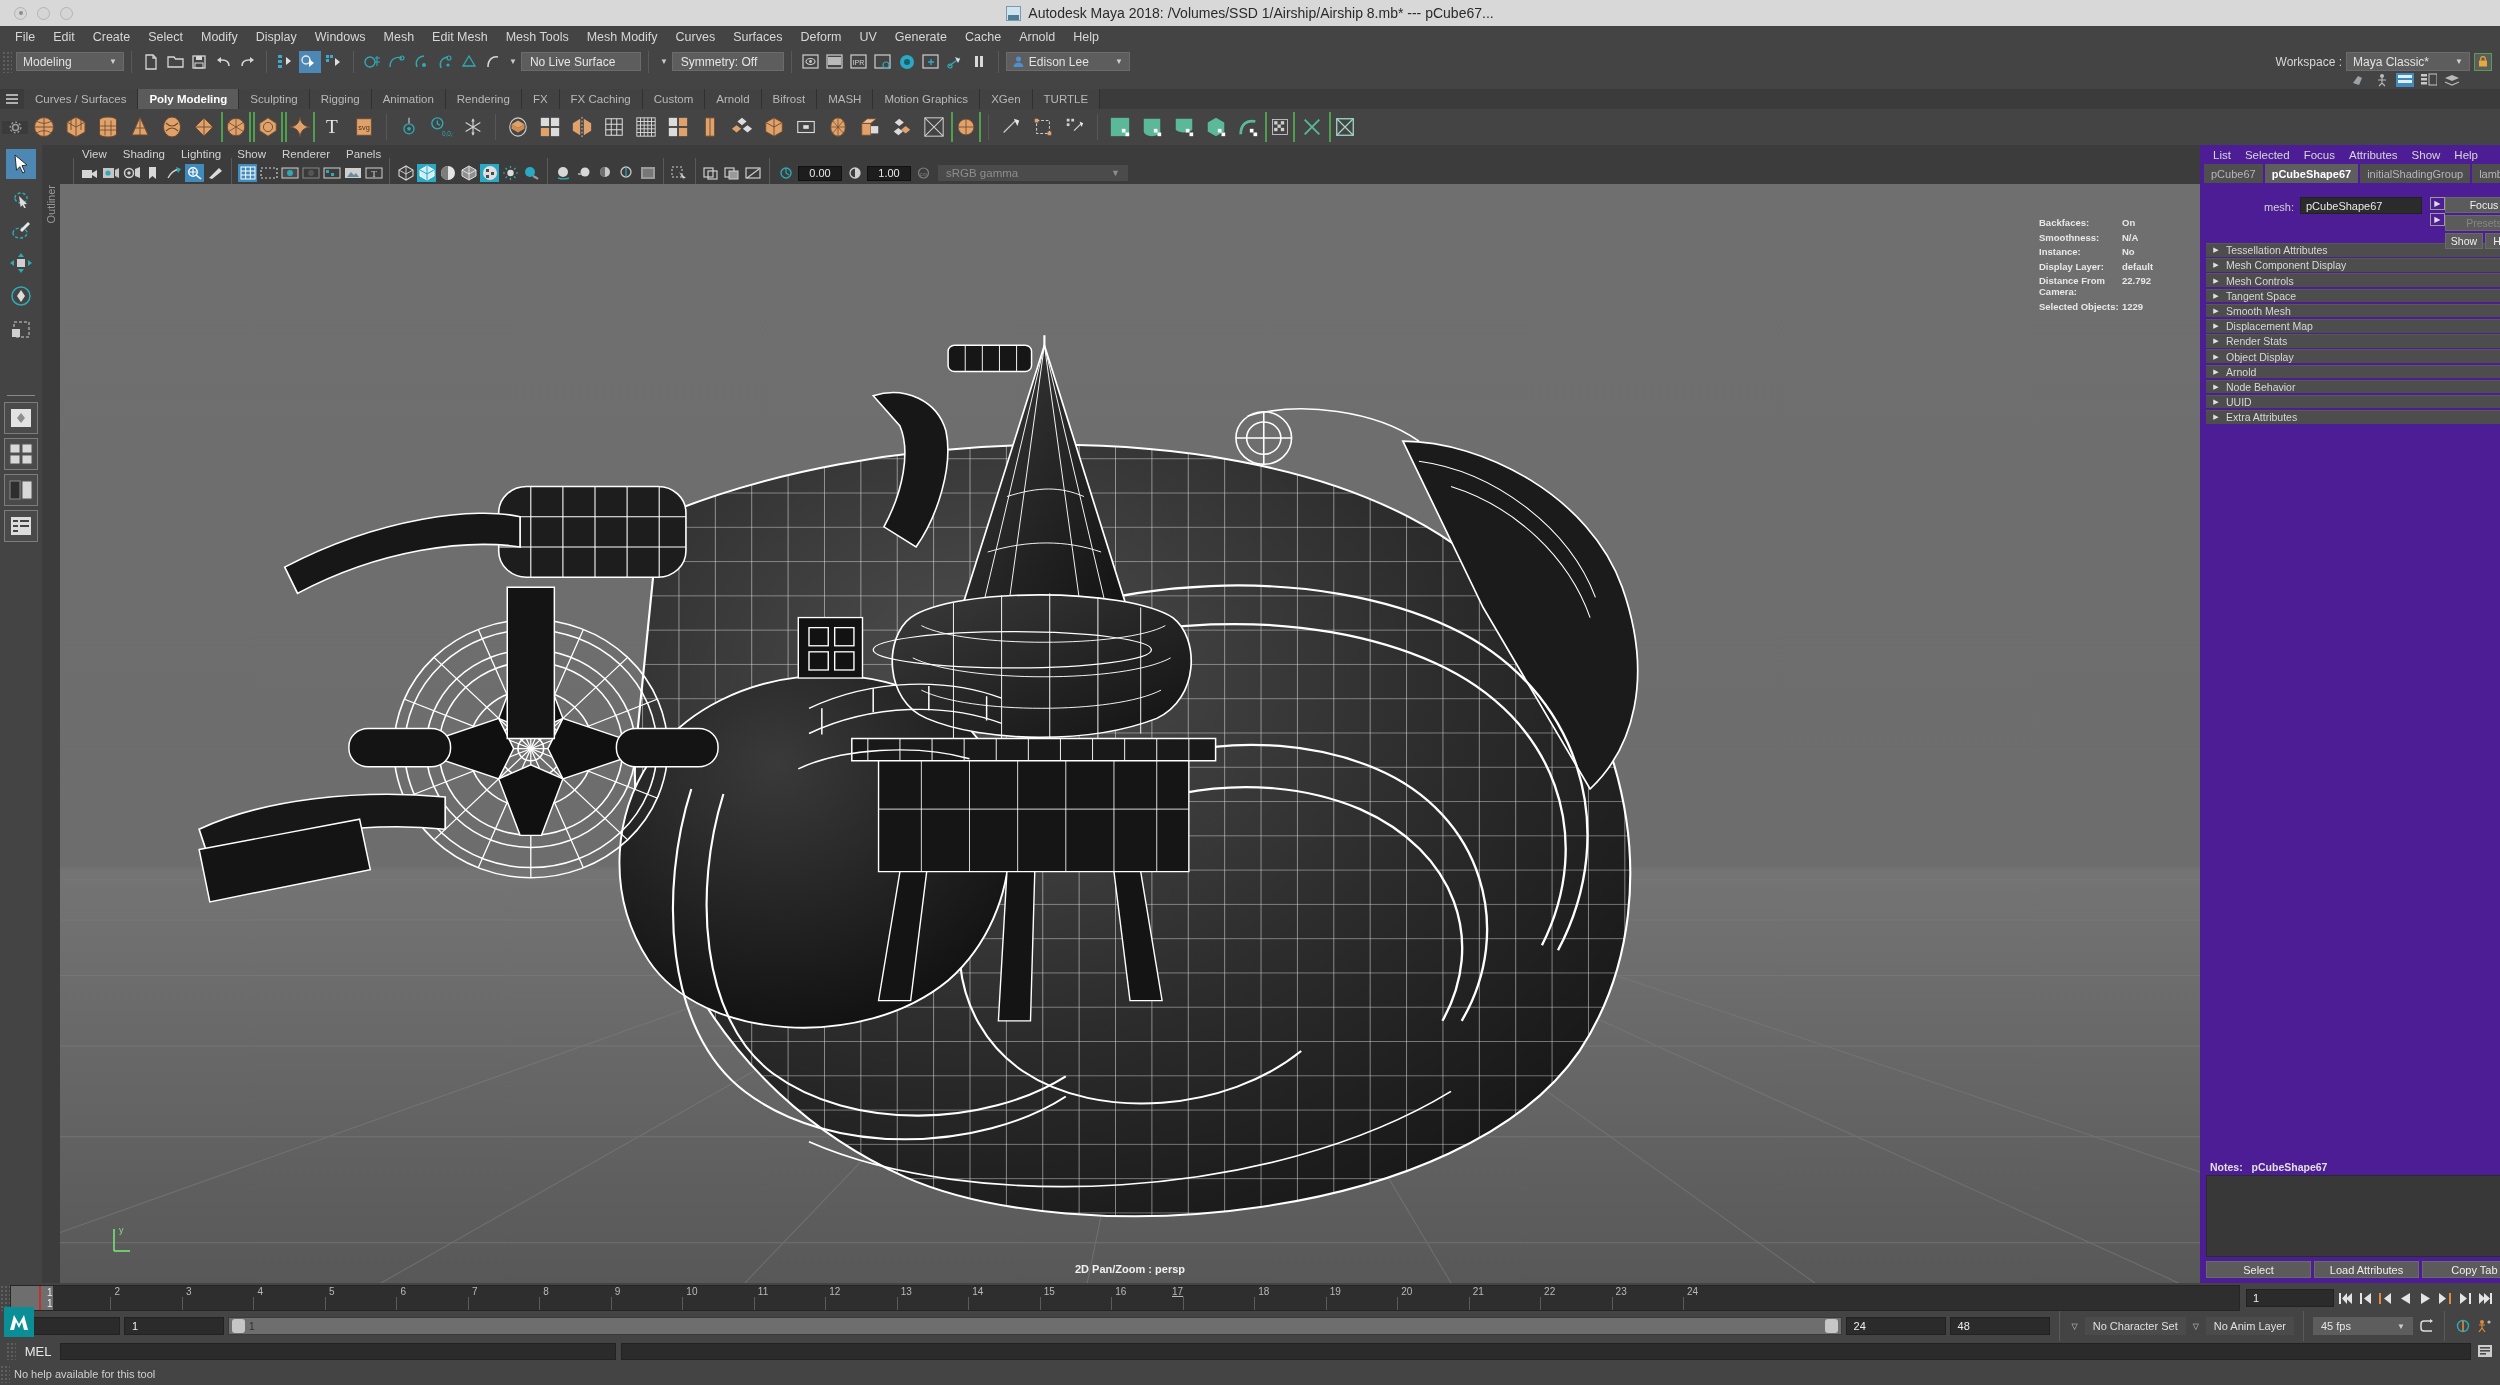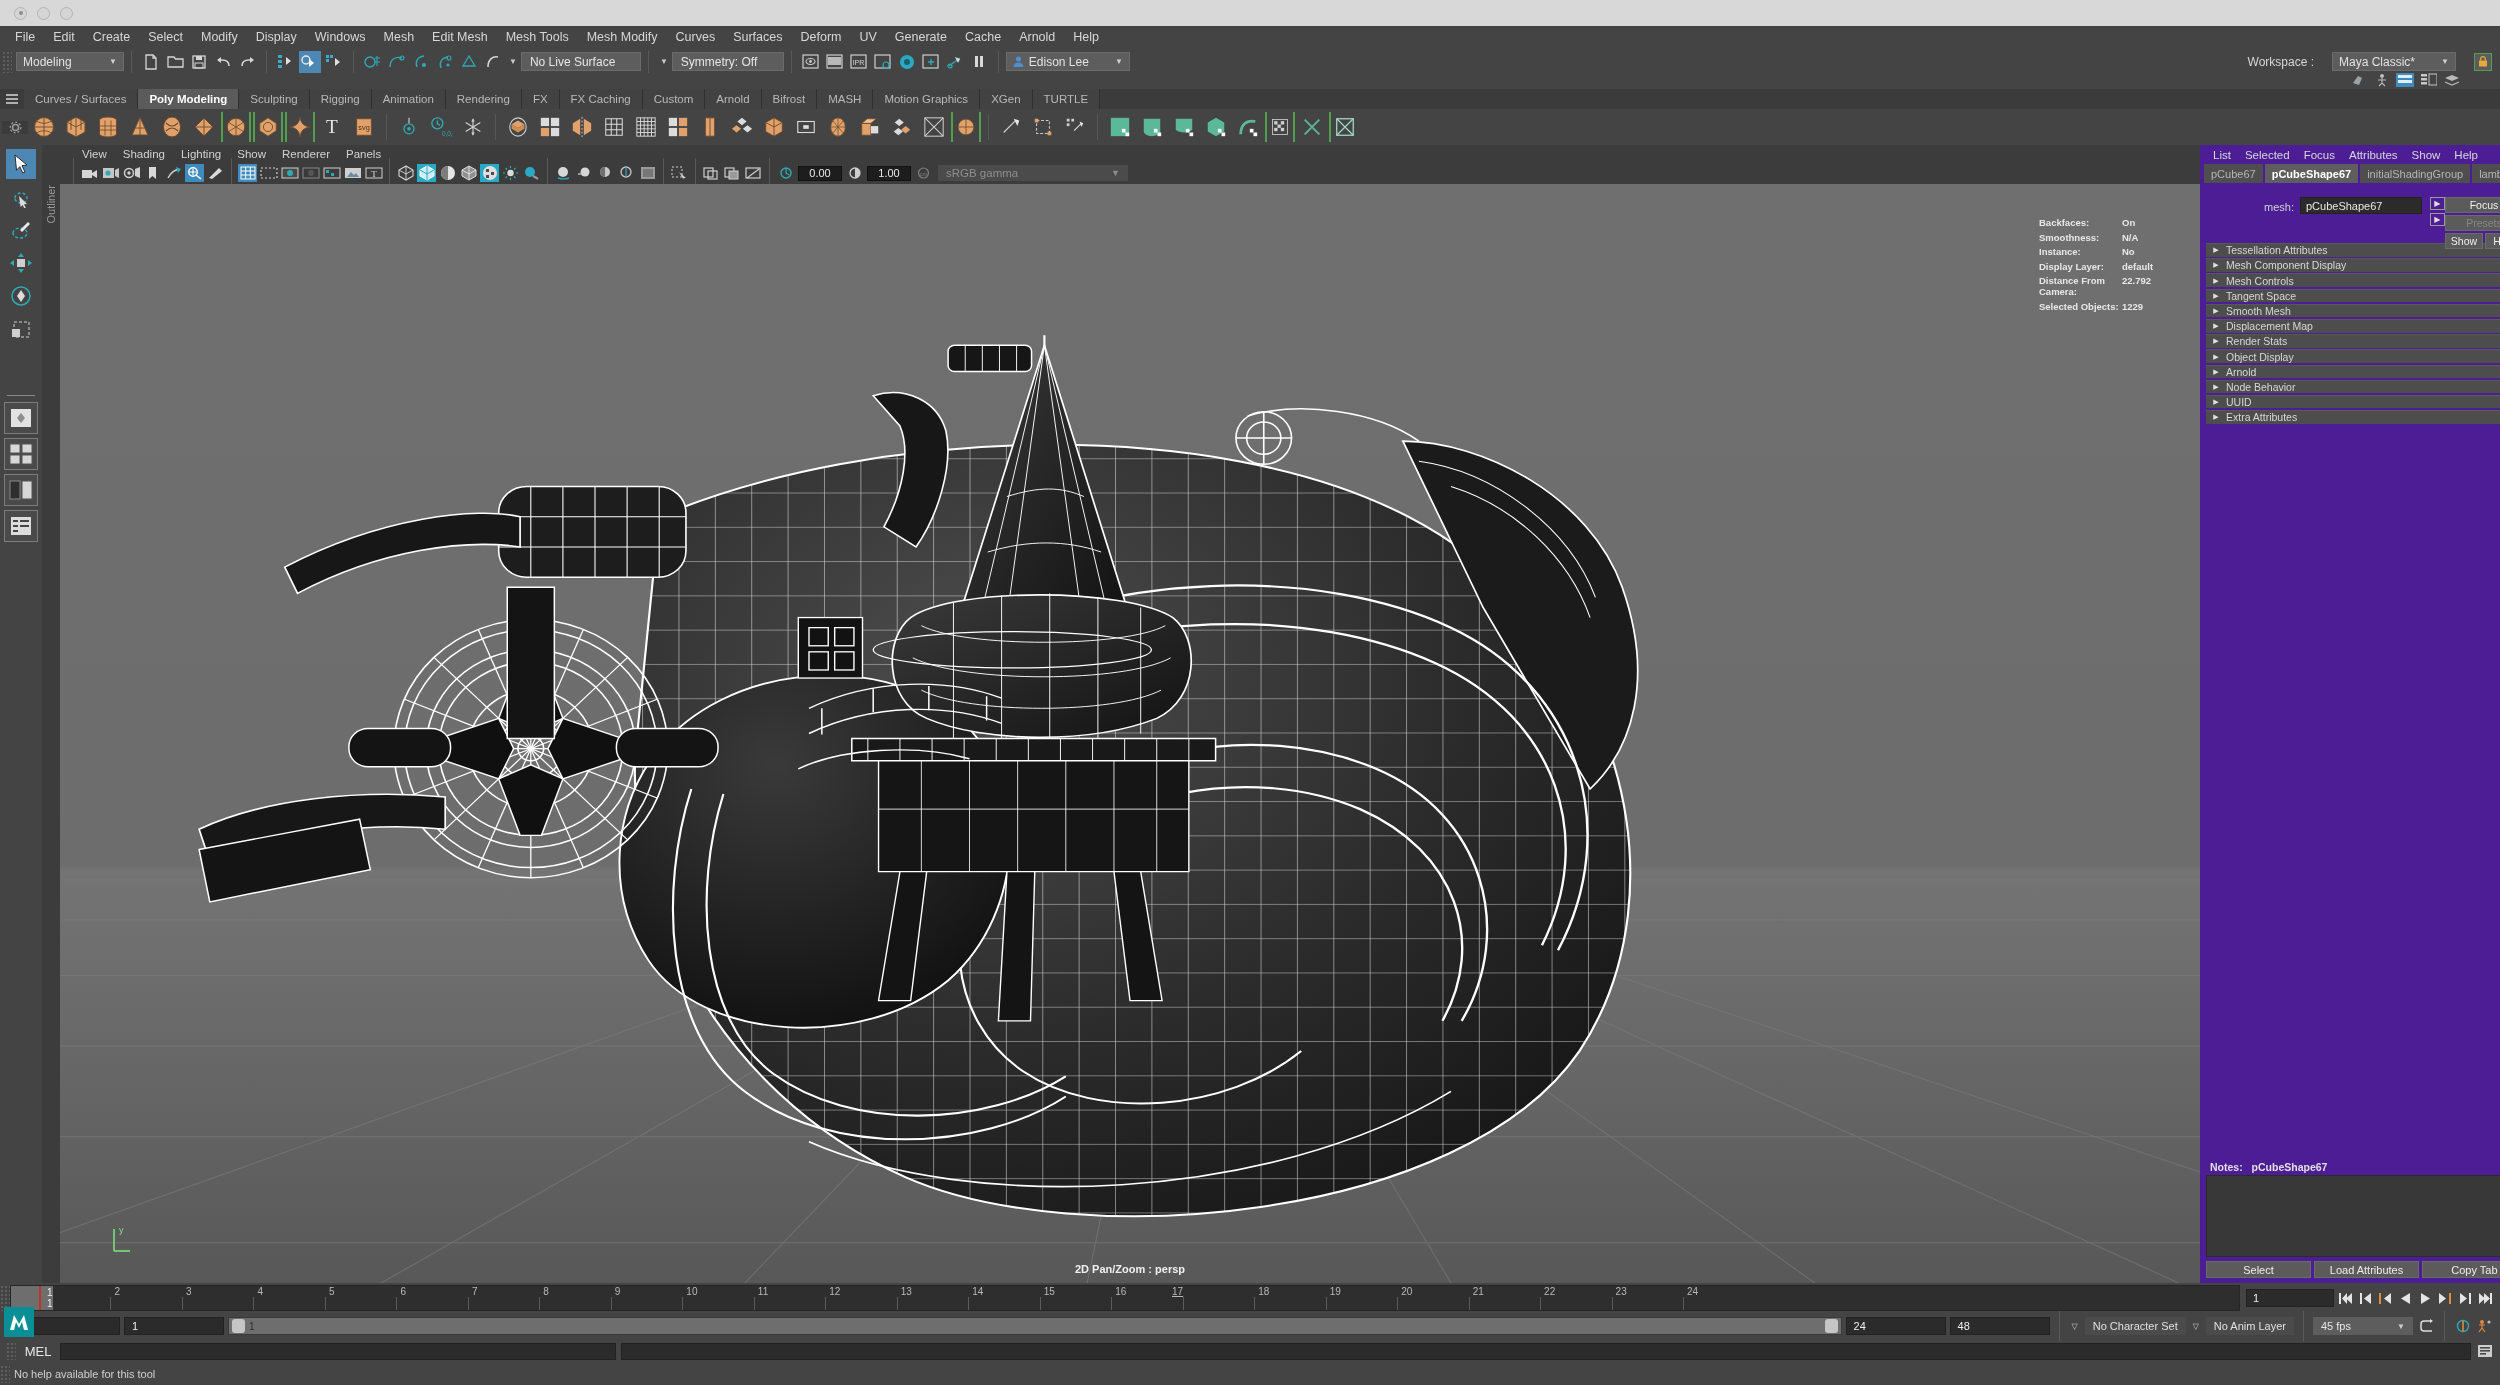--- a/index.html
+++ b/index.html
@@ -40,21 +40,21 @@
            height:19px; display:flex; align-items:center;
            padding:0 6px; min-width:96px; border:1px solid #6b6b6b;}
   .combo .arrow{ margin-left:auto; font-size:8px; color:#cfcfcf;}
   .field { background:#5d5d5d; color:#e6e6e6; font-size:12px; height:19px;
            display:flex;align-items:center;padding:0 8px;border:1px solid #6b6b6b;}
   .tbtn { width:22px;height:22px; display:flex;align-items:center;justify-content:center;
           margin:0 1px; }
   .tbtn.sel { background:#4d88b5; }
   .tbtn svg{ display:block; }
   .smallarrow{font-size:8px;color:#c9c9c9;margin:0 4px;}
-  #wsarea{ margin-left:auto; display:flex; align-items:center; padding-right:8px; gap:18px;}
+  #wsarea{ margin-left:auto; display:flex; align-items:center; padding-right:8px; gap:4px;}
   #wsarea .lbl{ font-size:12px;color:#d7d7d7;}
   .lockbtn{width:18px;height:18px;border:1px solid #53a053;background:#5c5c5c;
            display:flex;align-items:center;justify-content:center;}
 
   
   #shelftabs{ height:20px; background:#3b3b3b; display:flex; align-items:stretch;}
   .shtab{ font-size:11.5px; color:#b9b9b9; padding:0 11px; display:flex;align-items:center;
           border-right:1px solid #303030; background:#424242;}
   .shtab.active{ background:#5b5b5b; color:#ffffff; font-weight:bold;}
   .shelfmenu{ width:24px; background:#3b3b3b; display:flex;align-items:center;justify-content:center;}
@@ -178,20 +178,23 @@
   #helpline .ht{ font-size:11px;color:#d0d0d0;}
 </style>
 </head>
 <body>
 
 <div id="macbar">
   <div class="traffic">
     <div class="tl dot"></div>
     <div class="tl"></div>
     <div class="tl"></div>
+  </div>
+  <div id="wintitle">
+    <span class="titleicon"></span><span>Autodesk Maya 2018: /Volumes/SSD 1/Airship/Airship 8.mb*   ---   pCube67...</span>
   </div>
 </div>
 
 <div id="menubar">
     <div class="mi">File</div>
     <div class="mi">Edit</div>
     <div class="mi">Create</div>
     <div class="mi">Select</div>
     <div class="mi">Modify</div>
     <div class="mi">Display</div>

